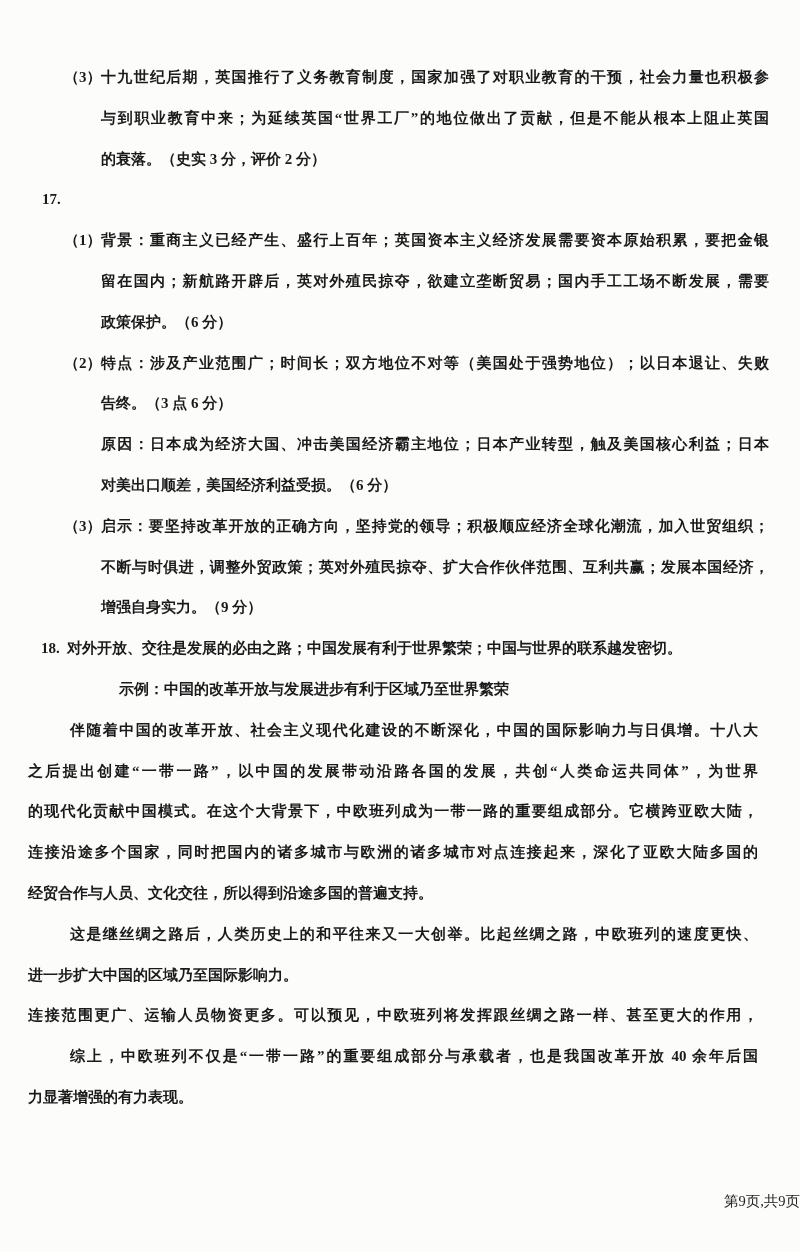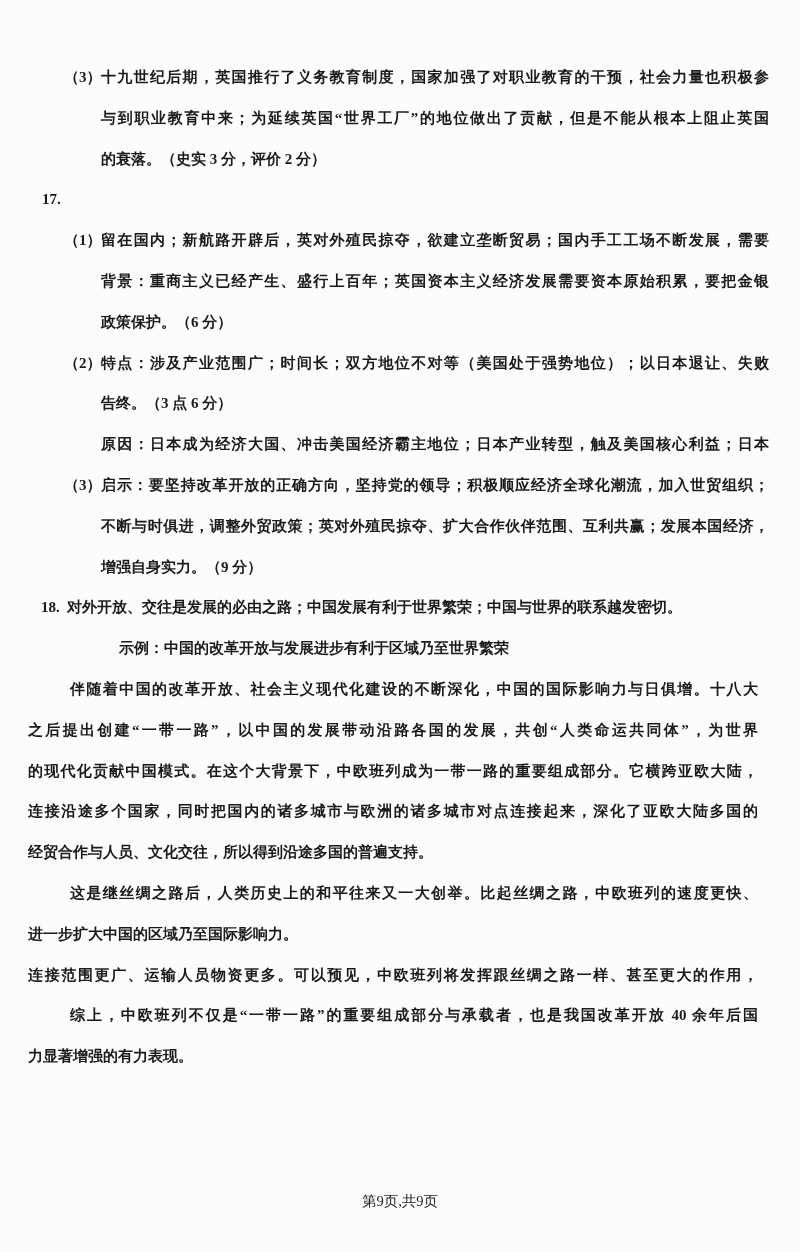--- a/index.html
+++ b/index.html
@@ -21,50 +21,51 @@
   .item { position:relative; margin-left:101px; width:668px; }
   .item .marker { position:absolute; left:-37px; top:0; height:40.8px; line-height:40.8px; }
   .qnum-line { margin-left:42px; }
   .q18-first { margin-left:41px; }
   .qnum18 { display:inline-block; width:26px; }
   .example { margin-left:119px; }
   .essay { margin-left:28px; width:730px; }
   .ind { text-indent:42px; }
   .footer {
     position:absolute; top:1192px; left:0; width:800px;
-    text-align:center; font-weight:400; font-size:14.5px; color:#222;
+    text-align:right; font-weight:400; font-size:14.5px; color:#222;
   }
 </style>
 </head>
 <body>
 
 <div class="page">
   <main class="content">
 
     <section class="item">
       <span class="marker">（3）</span>
       <div class="line j">十九世纪后期，英国推行了义务教育制度，国家加强了对职业教育的干预，社会力量也积极参</div>
       <div class="line j">与到职业教育中来；为延续英国“世界工厂”的地位做出了贡献，但是不能从根本上阻止英国</div>
       <div class="line">的衰落。（史实 3 分，评价 2 分）</div>
     </section>
 
     <div class="line qnum-line">17.</div>
 
     <section class="item">
       <span class="marker">（1）</span>
+      <div class="line j">背景：重商主义已经产生、盛行上百年；英国资本主义经济发展需要资本原始积累，要把金银</div>
       <div class="line j">留在国内；新航路开辟后，英对外殖民掠夺，欲建立垄断贸易；国内手工工场不断发展，需要</div>
-      <div class="line j">背景：重商主义已经产生、盛行上百年；英国资本主义经济发展需要资本原始积累，要把金银</div>
       <div class="line">政策保护。（6 分）</div>
     </section>
 
     <section class="item">
       <span class="marker">（2）</span>
       <div class="line j">特点：涉及产业范围广；时间长；双方地位不对等（美国处于强势地位）；以日本退让、失败</div>
       <div class="line">告终。（3 点 6 分）</div>
       <div class="line j">原因：日本成为经济大国、冲击美国经济霸主地位；日本产业转型，触及美国核心利益；日本</div>
+      <div class="line">对美出口顺差，美国经济利益受损。（6 分）</div>
     </section>
 
     <section class="item">
       <span class="marker">（3）</span>
       <div class="line j">启示：要坚持改革开放的正确方向，坚持党的领导；积极顺应经济全球化潮流，加入世贸组织；</div>
       <div class="line j">不断与时俱进，调整外贸政策；英对外殖民掠夺、扩大合作伙伴范围、互利共赢；发展本国经济，</div>
       <div class="line">增强自身实力。（9 分）</div>
     </section>
 
     <div class="line q18-first">

